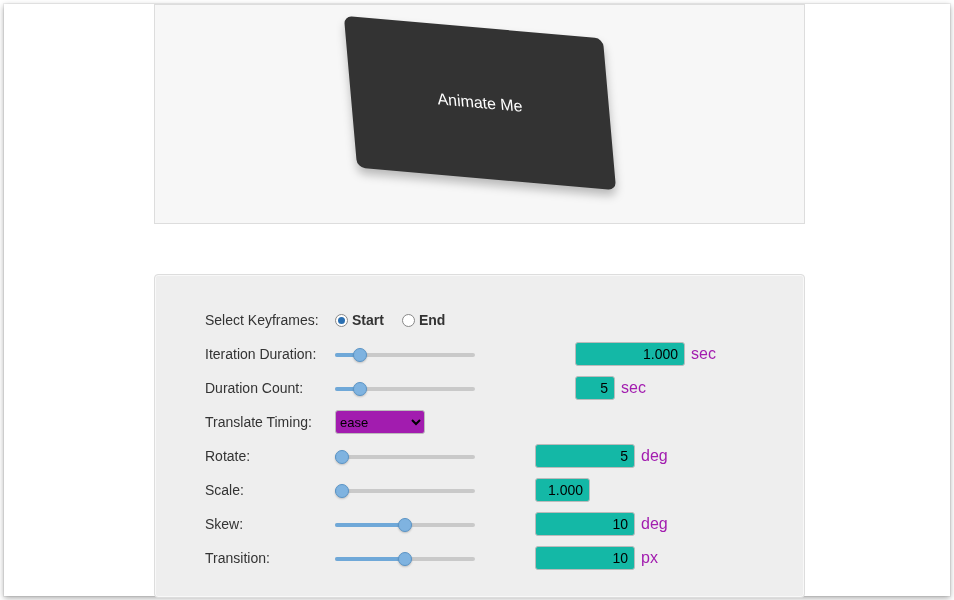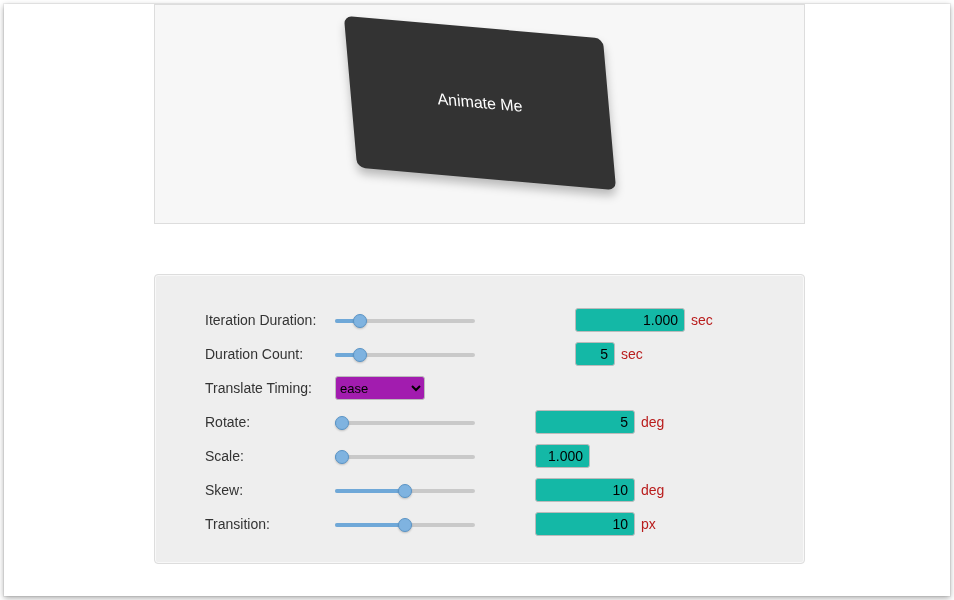--- a/index.html
+++ b/index.html
@@ -111,21 +111,21 @@
     border-radius: 3px;
     background: #14b8a6;
     font-size: 14px;
     padding: 0 6px;
     text-align: right;
   }
   .num-input.w-wide { width: 110px; }
   .num-input.w-med { width: 100px; }
   .num-input.w-small { width: 40px; }
   .num-input.w-60 { width: 55px; }
-  .unit { font-size: 14px; color: #b91c1c; }
+  .unit { font-size: 16px; color: #a21caf; }
   select.timing {
     height: 24px;
     width: 90px;
     border: 1px solid #bbb;
     background: #a21caf;
     font-size: 13px;
     border-radius: 3px;
   }
   
   .slider {
@@ -176,20 +176,33 @@
   <div class="inner">
 
     <div class="preview-panel">
       <div class="animate-box">
         <span>Animate Me</span>
       </div>
     </div>
 
     <div class="controls-panel">
 
+      <div class="row keyframes">
+        <div class="label">Select Keyframes:</div>
+        <div class="options">
+          <label class="opt">
+            <input type="radio" name="kf" checked="" style="">
+            <span>Start</span>
+          </label>
+          <label class="opt">
+            <input type="radio" name="kf" style="">
+            <span>End</span>
+          </label>
+        </div>
+      </div>
 
       <div class="row duration">
         <div class="label">Iteration Duration:</div>
         <div class="slider-col">
           <div class="slider">
             <div class="slider-track"></div>
             <div class="slider-fill" style="width: 18%;"></div>
             <div class="slider-thumb" style="left: 18%;"></div>
           </div>
         </div>

